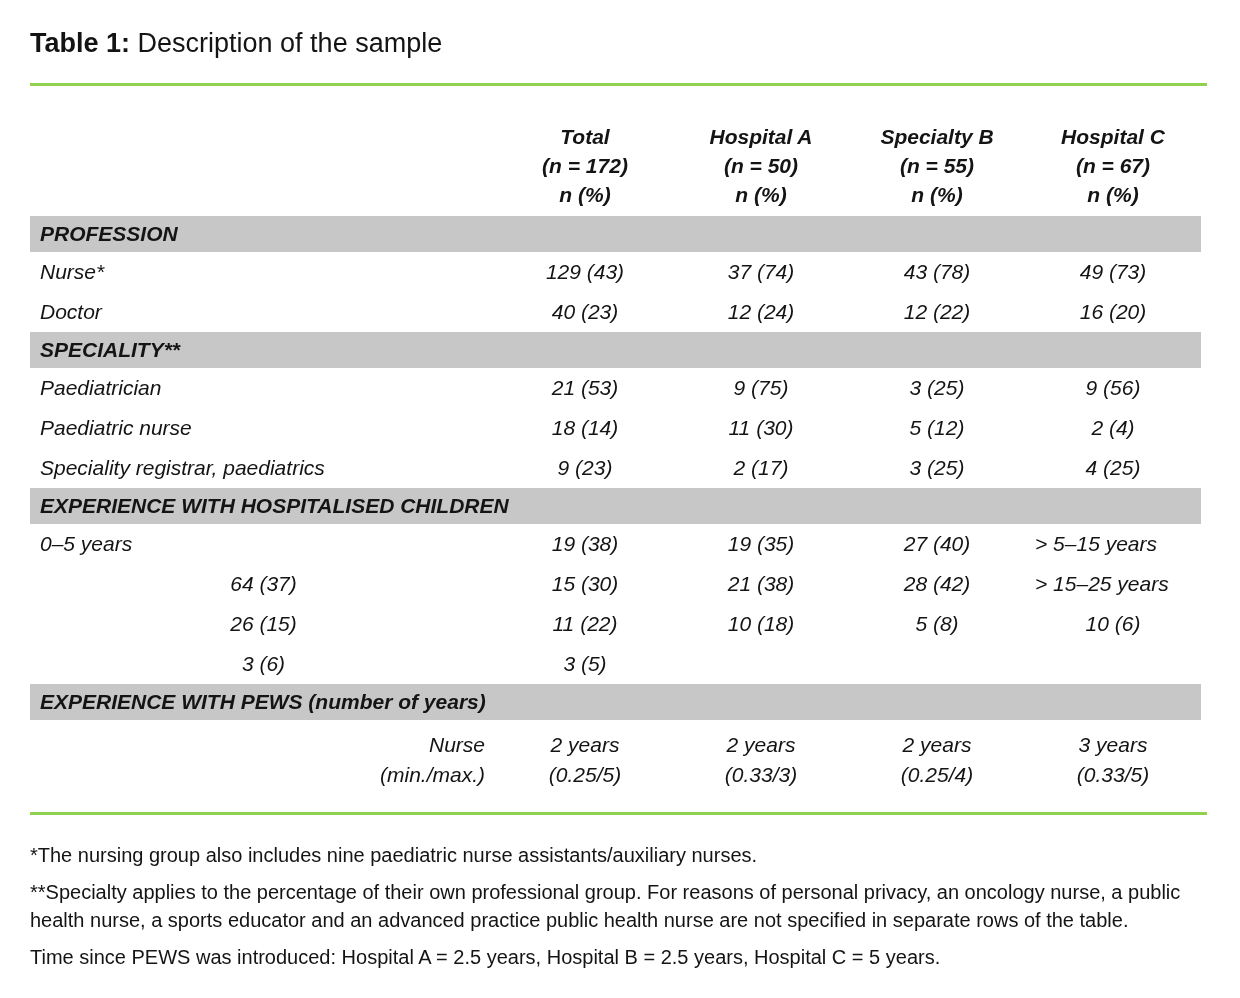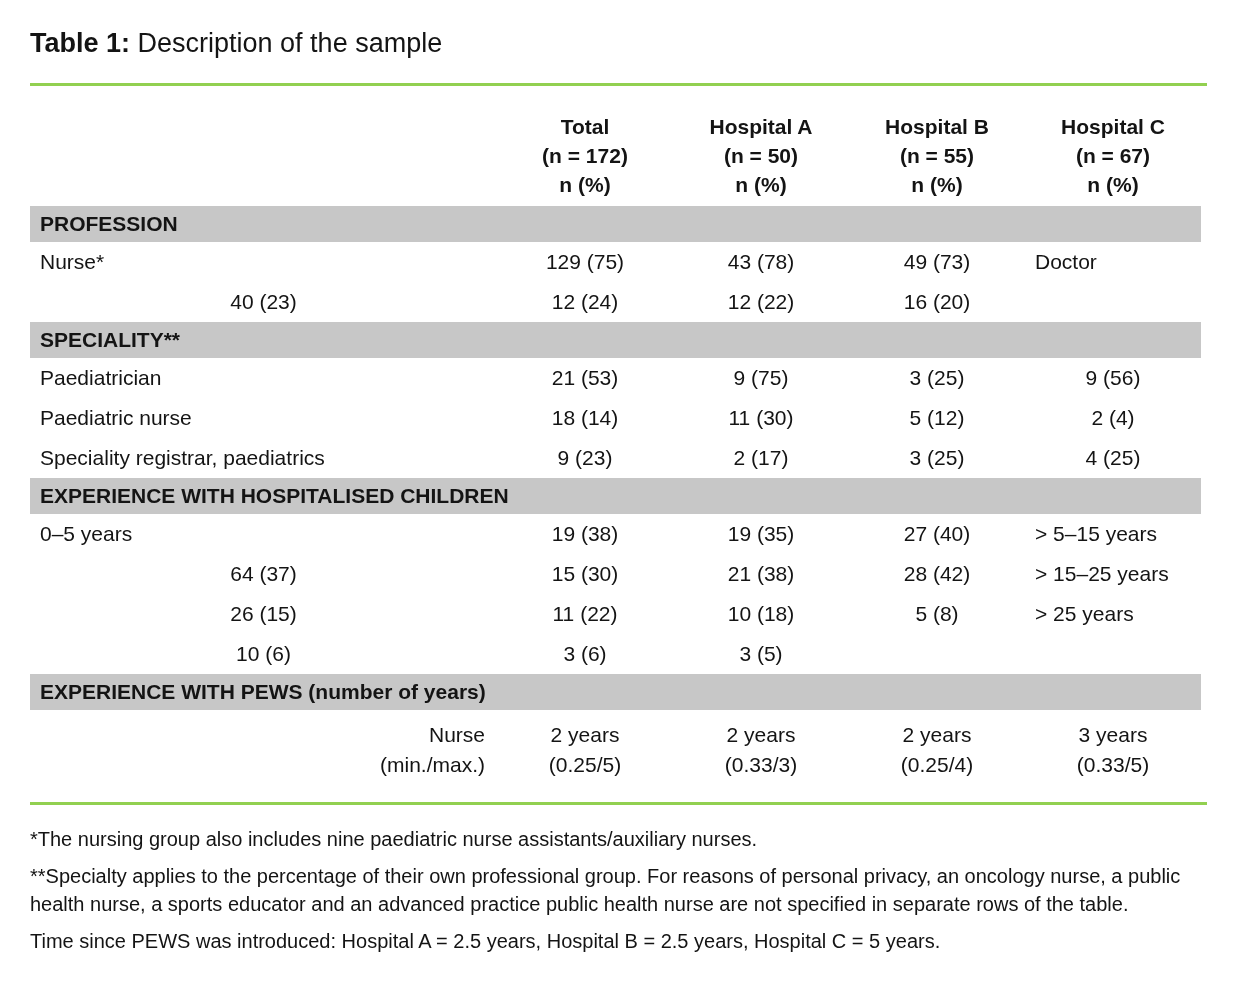--- a/index.html
+++ b/index.html
@@ -15,21 +15,22 @@
 
   .title { font-size: 27px; line-height: 31px; margin: 0 0 24px 0; font-weight: normal; }
   .title-label { font-weight: bold; }
 
   .rule { width: 1177px; height: 3px; background: #92D050; }
 
   .table {
     display: grid;
     grid-template-columns: 467px 176px 176px 176px 176px;
     width: 1171px;
-    margin-top: 26px;
+    margin-top: 36px;
+    font-style: italic;
   }
   .hcell {
     text-align: center;
     font-weight: bold;
     font-size: 21px;
     line-height: 29px;
     padding-bottom: 7px;
   }
   .band {
     grid-column: 1 / -1;
@@ -65,21 +66,21 @@
     text-align: right;
     padding-right: 12px;
     font-size: 21px;
     line-height: 30px;
     white-space: pre-line;
   }
   .val.tall { height: 80px; line-height: 30px; }
 
   .gap-before-rule { height: 12px; }
 
-  .footnotes { margin-top: 20px; font-size: 20px; line-height: 28px; width: 1177px; }
+  .footnotes { margin-top: 26px; font-size: 20px; line-height: 28px; width: 1177px; }
   .footnotes p { margin: 0 0 9px 0; }
 </style>
 </head>
 <body>
 
 <div class="page">
 
   <div class="title">
     <span class="title-label">Table 1:</span>
     <span>Description of the sample</span>
@@ -94,34 +95,35 @@
       <div>Total</div>
       <div>(n = 172)</div>
       <div>n (%)</div>
     </div>
     <div class="hcell">
       <div>Hospital A</div>
       <div>(n = 50)</div>
       <div>n (%)</div>
     </div>
     <div class="hcell">
-      <div>Hospital B</div>
+      <div>Specialty B</div>
       <div>(n = 55)</div>
       <div>n (%)</div>
     </div>
     <div class="hcell">
       <div>Hospital C</div>
       <div>(n = 67)</div>
       <div>n (%)</div>
     </div>
 
     <div class="band">PROFESSION</div>
 
     <div class="rlabel">Nurse*</div>
-    <div class="val">129 (75)</div>
+    <div class="val">129 (43)</div>
+    <div class="val">37 (74)</div>
     <div class="val">43 (78)</div>
     <div class="val">49 (73)</div>
 
     <div class="rlabel">Doctor</div>
     <div class="val">40 (23)</div>
     <div class="val">12 (24)</div>
     <div class="val">12 (22)</div>
     <div class="val">16 (20)</div>
 
     <div class="band">SPECIALITY**</div>
@@ -156,21 +158,20 @@
     <div class="val">15 (30)</div>
     <div class="val">21 (38)</div>
     <div class="val">28 (42)</div>
 
     <div class="rlabel">&gt; 15–25 years</div>
     <div class="val">26 (15)</div>
     <div class="val">11 (22)</div>
     <div class="val">10 (18)</div>
     <div class="val">5 (8)</div>
 
-    <div class="rlabel">&gt; 25 years</div>
     <div class="val">10 (6)</div>
     <div class="val">3 (6)</div>
     <div class="val">3 (5)</div>
 
     <div class="band">EXPERIENCE WITH PEWS (number of years)</div>
 
     <div class="median-label">Nurse
 (min./max.)</div>
     <div class="val tall">2 years
 (0.25/5)</div>

